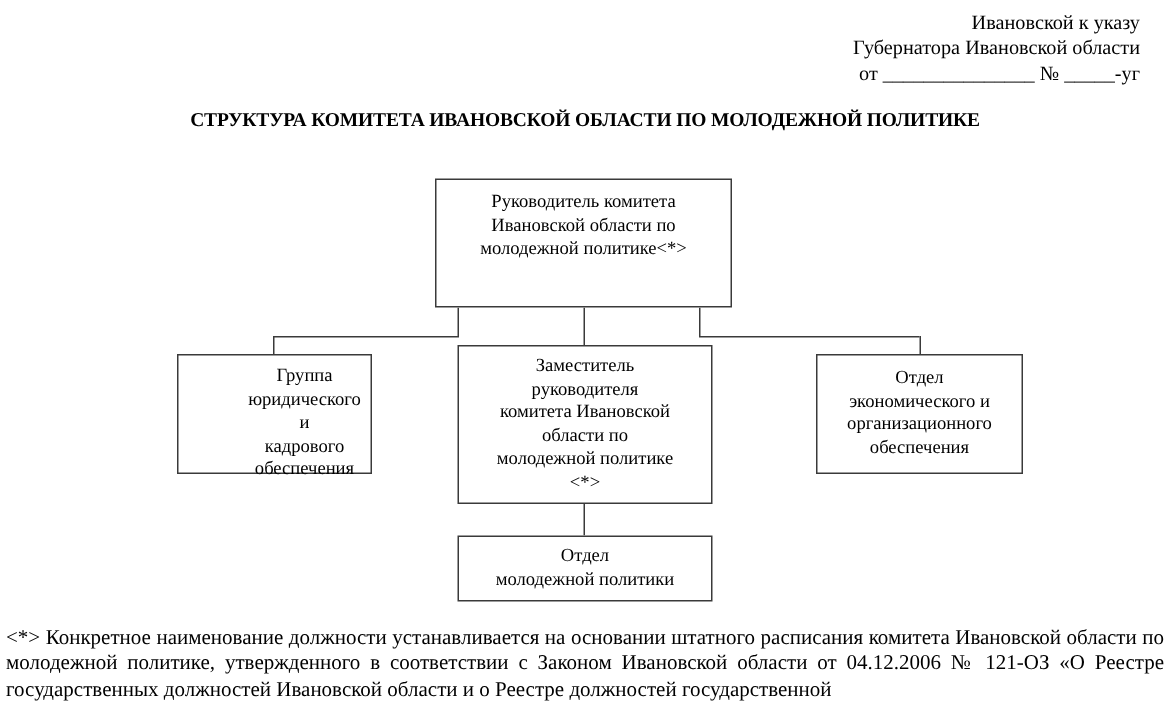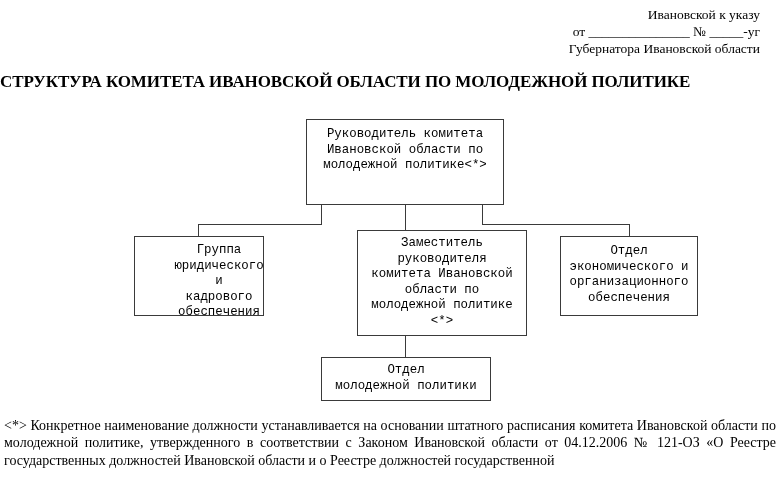--- a/index.html
+++ b/index.html
@@ -18,27 +18,28 @@
     position:absolute;left:0;top:6px;width:760px;
     text-align:right;
     font-size:13.5px;line-height:17px;
   }
   .header .hline{display:block;white-space:pre;}
   .header .hline.third{letter-spacing:0px;}
 
   
   .title{
     position:absolute;left:0;top:72px;width:780px;
+    text-align:center;
     font-weight:bold;
-    font-size:17px;
+    font-size:13px;
     letter-spacing:-0.1px;
   }
 
   
-  .chart{position:absolute;left:16px;top:0;width:619px;height:480px;font-family:Liberation Mono, monospace;}
+  .chart{position:absolute;left:0;top:0;width:619px;height:480px;}
   .node{
     position:absolute;
     border:1px solid #3a3a3a;
     box-sizing:border-box;
     background:#fff;
     display:flex;
     align-items:flex-start;
     justify-content:center;
     text-align:center;
     font-size:12.4px;
@@ -46,43 +47,43 @@
     z-index:2;
   }
   .node .nt{display:block;padding:0 4px;white-space:pre-line;}
 
   #node-head{left:290px;top:119px;width:198px;height:86px;}
   #node-head .nt{padding-top:7px;}
 
   #node-left{left:118px;top:236px;width:130px;height:80px;}
   #node-left .nt{padding-top:6px;margin-left:40px;}
 
-  #node-deputy{left:305px;top:230px;width:170px;height:106px;margin-left:36px;}
+  #node-deputy{left:305px;top:230px;width:170px;height:106px;}
   #node-deputy .nt{padding-top:5px;}
 
   #node-right{left:544px;top:236px;width:138px;height:80px;}
   #node-right .nt{padding-top:7px;}
 
   #node-bottom{left:305px;top:357px;width:170px;height:44px;}
   #node-bottom .nt{padding-top:5px;}
 
   
   .ln{position:absolute;background:#3a3a3a;z-index:1;}
   .ln.v{width:1px;}
   .ln.h{height:1px;}
 </style>
 </head>
 <body>
 
 <div class="page">
 
   <div class="header">
     <span class="hline">Ивановской к указу</span>
+    <span class="hline">Губернатора Ивановской области</span>
     <span class="hline third">от _______________ № _____-уг</span>
-    <span class="hline">Губернатора Ивановской области</span>
   </div>
 
   <div class="title">СТРУКТУРА КОМИТЕТА ИВАНОВСКОЙ ОБЛАСТИ ПО МОЛОДЕЖНОЙ ПОЛИТИКЕ</div>
 
   <div class="chart">
 
     <div class="ln v" style="left:389px;top:205px;height:25px;"></div>
 
     <div class="ln v" style="left:305px;top:205px;height:19px;"></div>
     <div class="ln h" style="left:182px;top:224px;width:124px;"></div>

